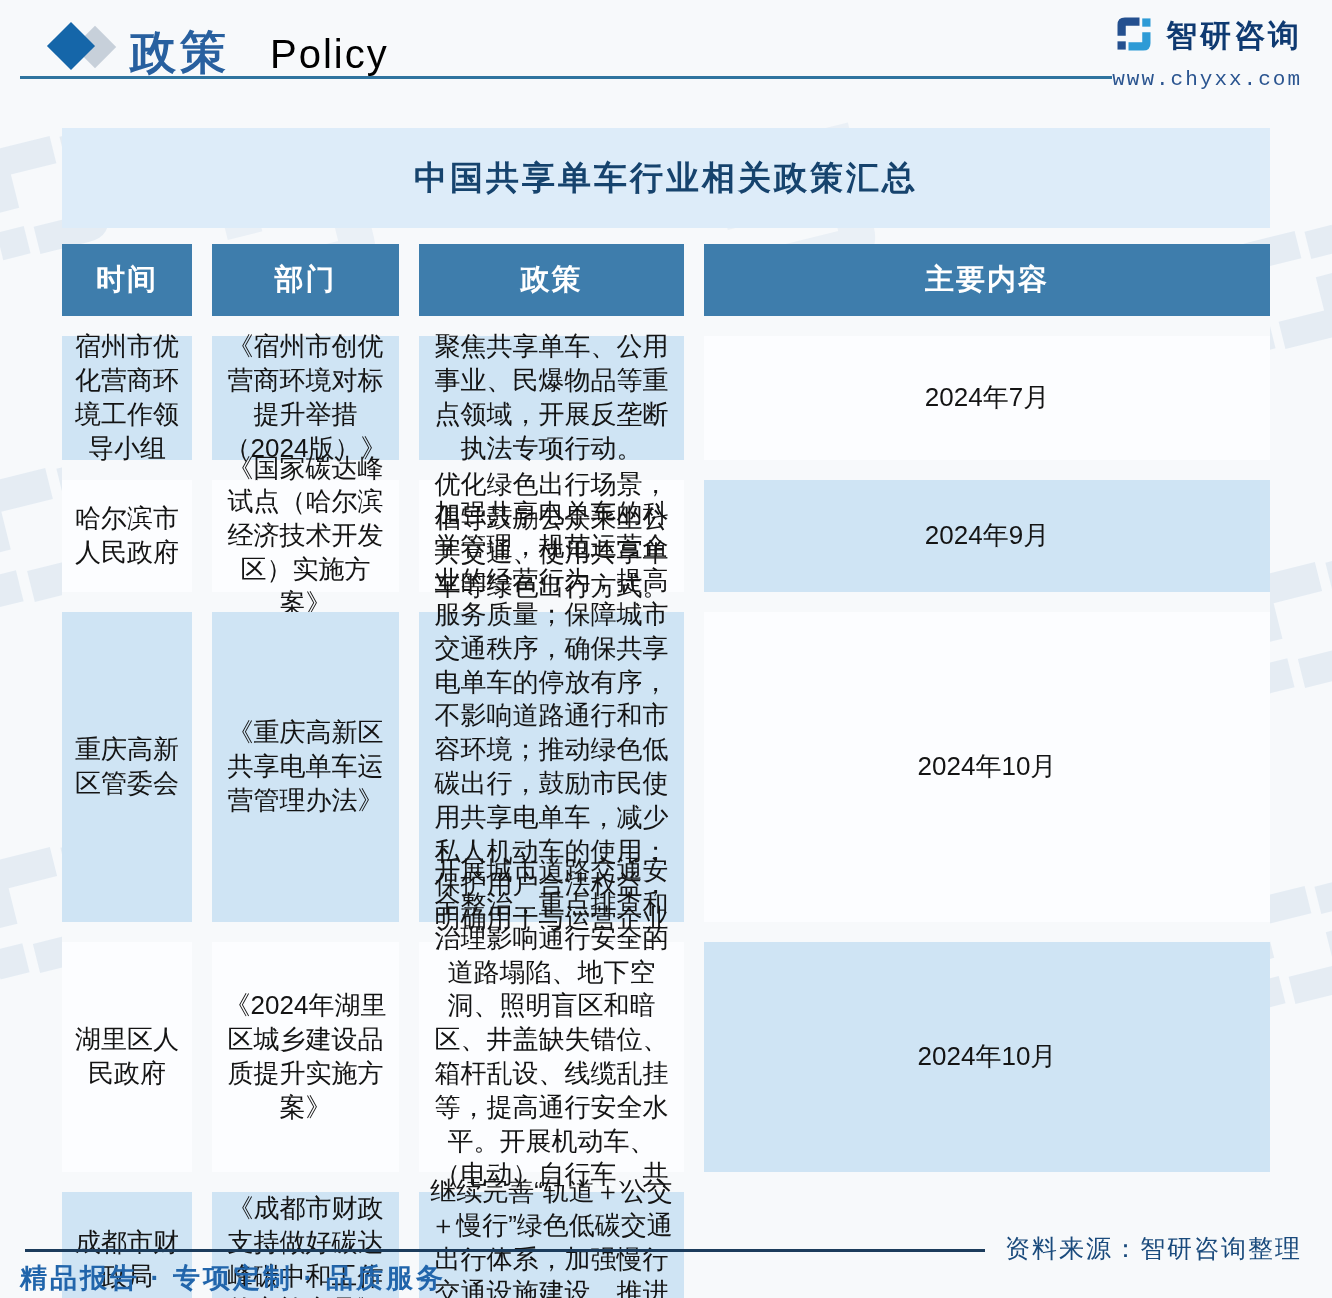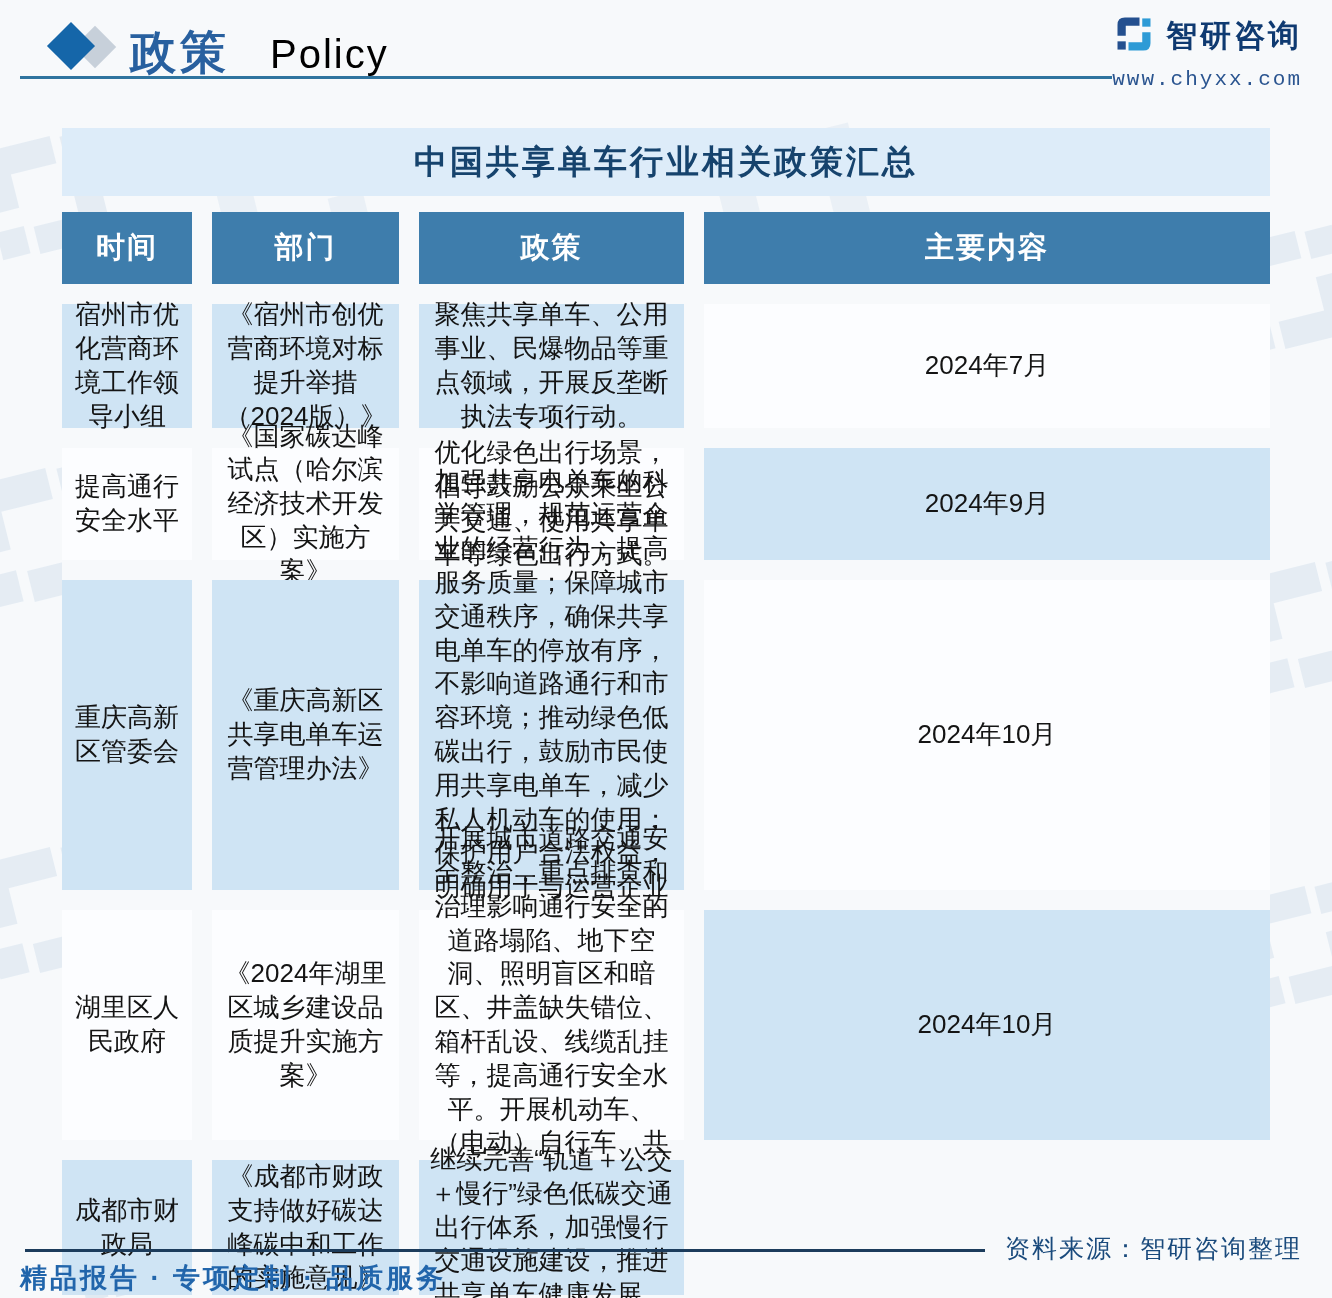--- a/index.html
+++ b/index.html
@@ -21,21 +21,21 @@
   .page-title { position:absolute; left:78px; top:6px; font-size:46px; font-weight:bold; color:#28609f; letter-spacing:4px; white-space:nowrap; }
   .wm-policy { position:absolute; left:270px; top:32px; font-size:40px; color:#000000; font-weight:normal; letter-spacing:2px; }
   .hdr-rule { position:absolute; left:20px; top:76px; width:1092px; height:3px; background:#2f749f; }
   .brand { position:absolute; right:30px; top:12px; text-align:right; }
   .brand-row { display:flex; align-items:center; justify-content:flex-end; gap:10px; }
   .brand-name { font-size:31px; font-weight:bold; color:#0f3a71; letter-spacing:3px; }
   .brand-url { margin-top:8px; font-size:21px; color:#2b5590; font-family:"Liberation Mono", monospace; letter-spacing:2px; }
   
   .tbl { position:absolute; left:62px; top:128px; width:1208px; }
   .tbl-title {
-    height:68px; background:#ddecf9; display:flex; align-items:center; justify-content:center;
+    height:100px; background:#ddecf9; display:flex; align-items:center; justify-content:center;
     font-size:33px; font-weight:bold; color:#16436d; letter-spacing:3px; margin-bottom:16px;
   }
   .grid {
     display:grid;
     grid-template-columns:130px 187px 265px 1fr;
     grid-template-rows:72px 124px 112px 310px 230px 135px;
     gap:20px;
     background:#f7f9fb;
   }
   .cell { display:flex; align-items:center; justify-content:center; text-align:center; padding:4px 6px; }
@@ -163,21 +163,21 @@
           <span class="t">《宿州市创优营商环境对标提升举措（2024版）》</span>
         </div>
       <div class="cell odd content">
           <span class="t">聚焦共享单车、公用事业、民爆物品等重点领域，开展反垄断执法专项行动。</span>
         </div>
 
       <div class="cell even">
           <span class="t">2024年7月</span>
         </div>
       <div class="cell even">
-          <span class="t">提高通行安全水平</span>
+          <span class="t">哈尔滨市人民政府</span>
         </div>
       <div class="cell even">
           <span class="t">《国家碳达峰试点（哈尔滨经济技术开发区）实施方案》</span>
         </div>
       <div class="cell even content">
           <span class="t">优化绿色出行场景，倡导鼓励公众乘坐公共交通、使用共享单车等绿色出行方式。</span>
         </div>
 
       <div class="cell odd">
           <span class="t">2024年9月</span>

